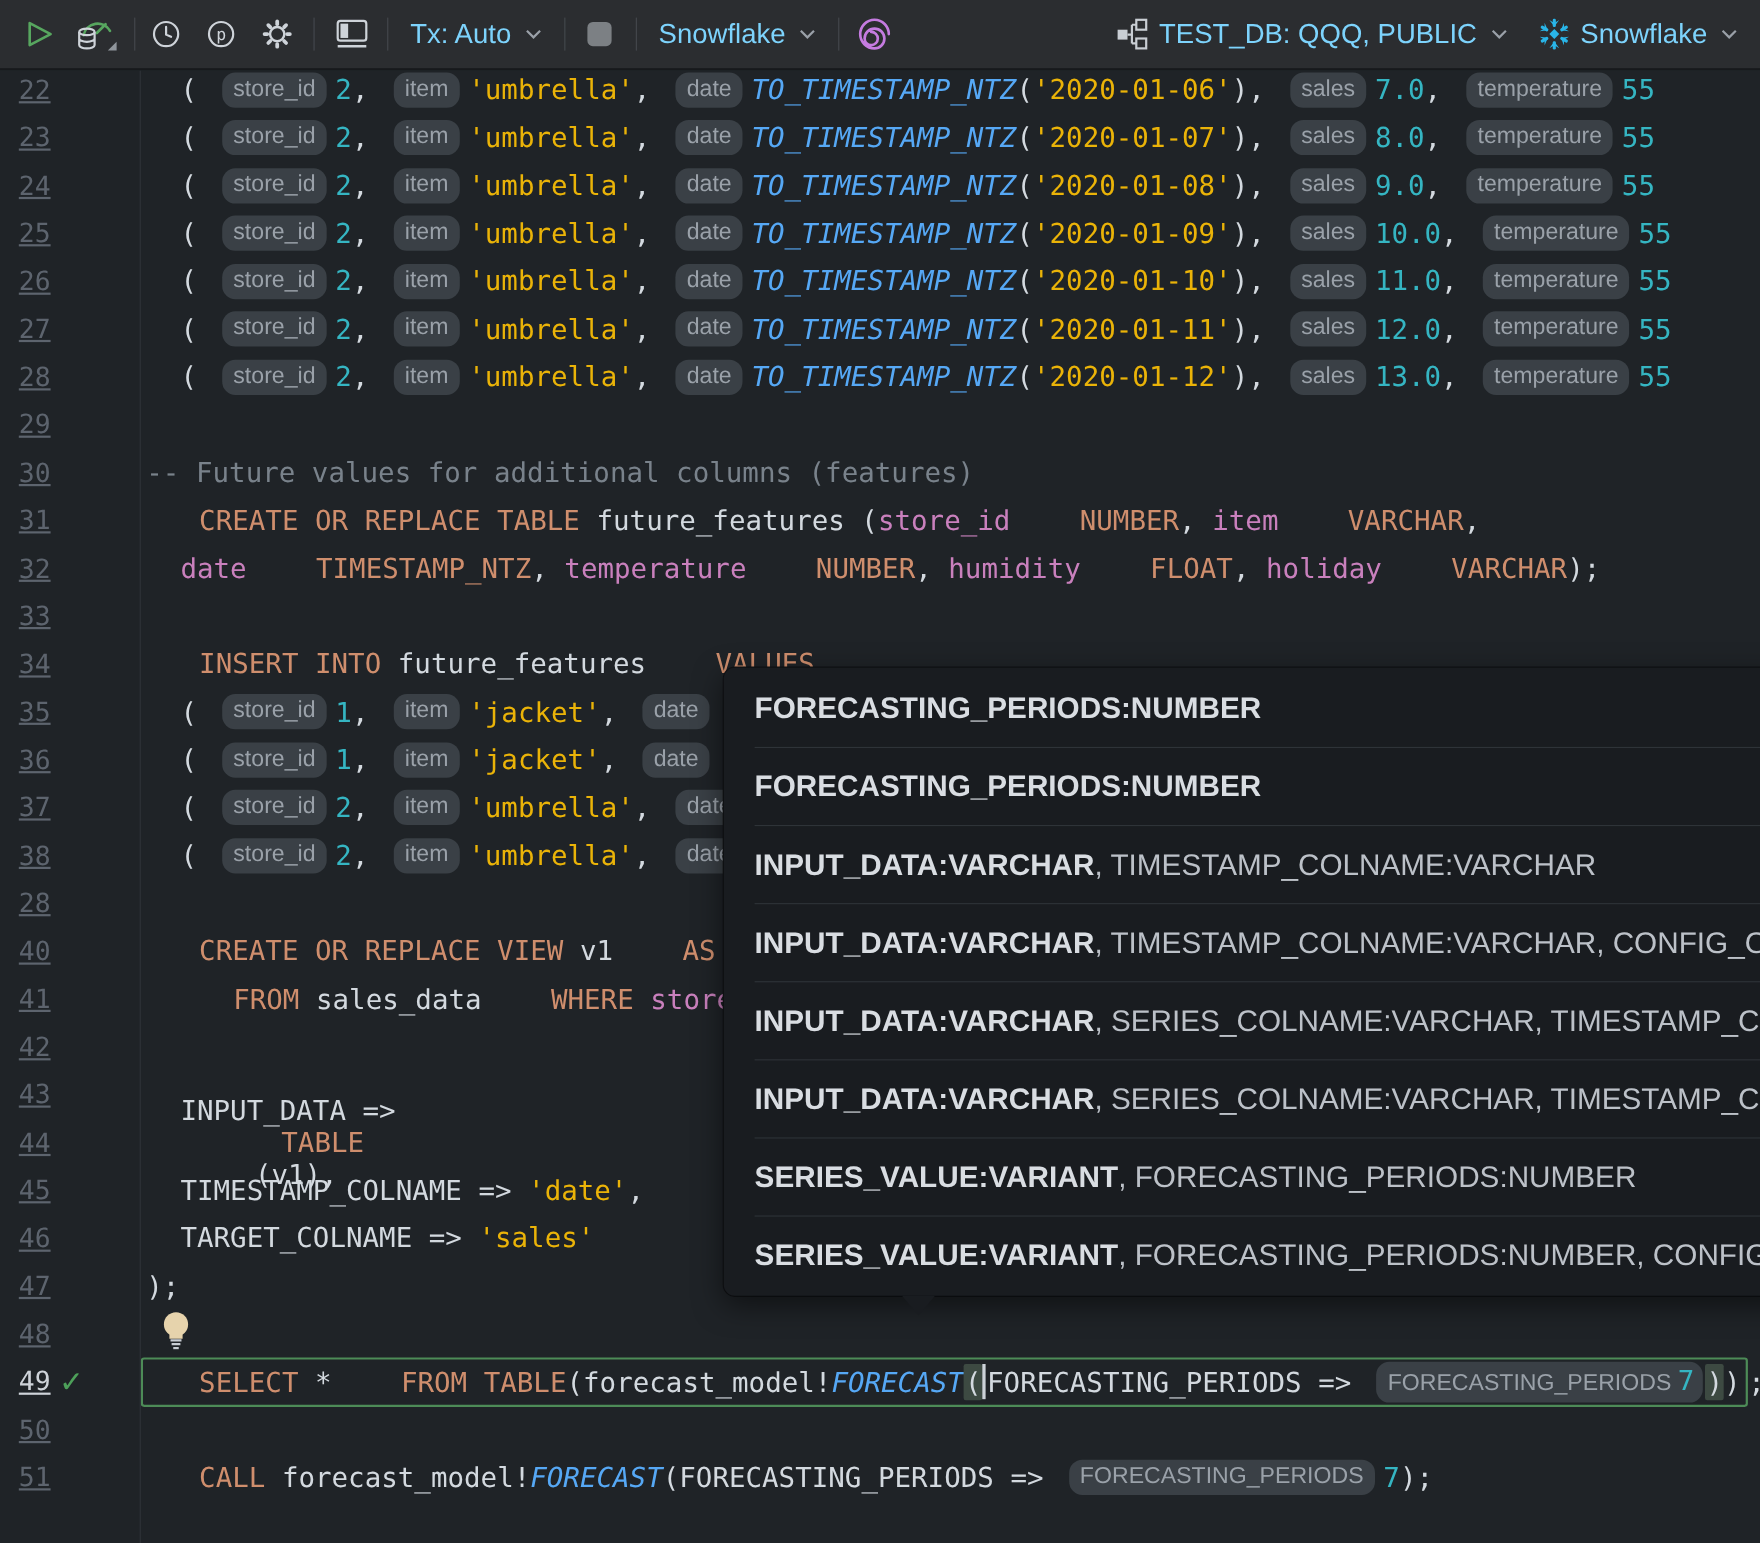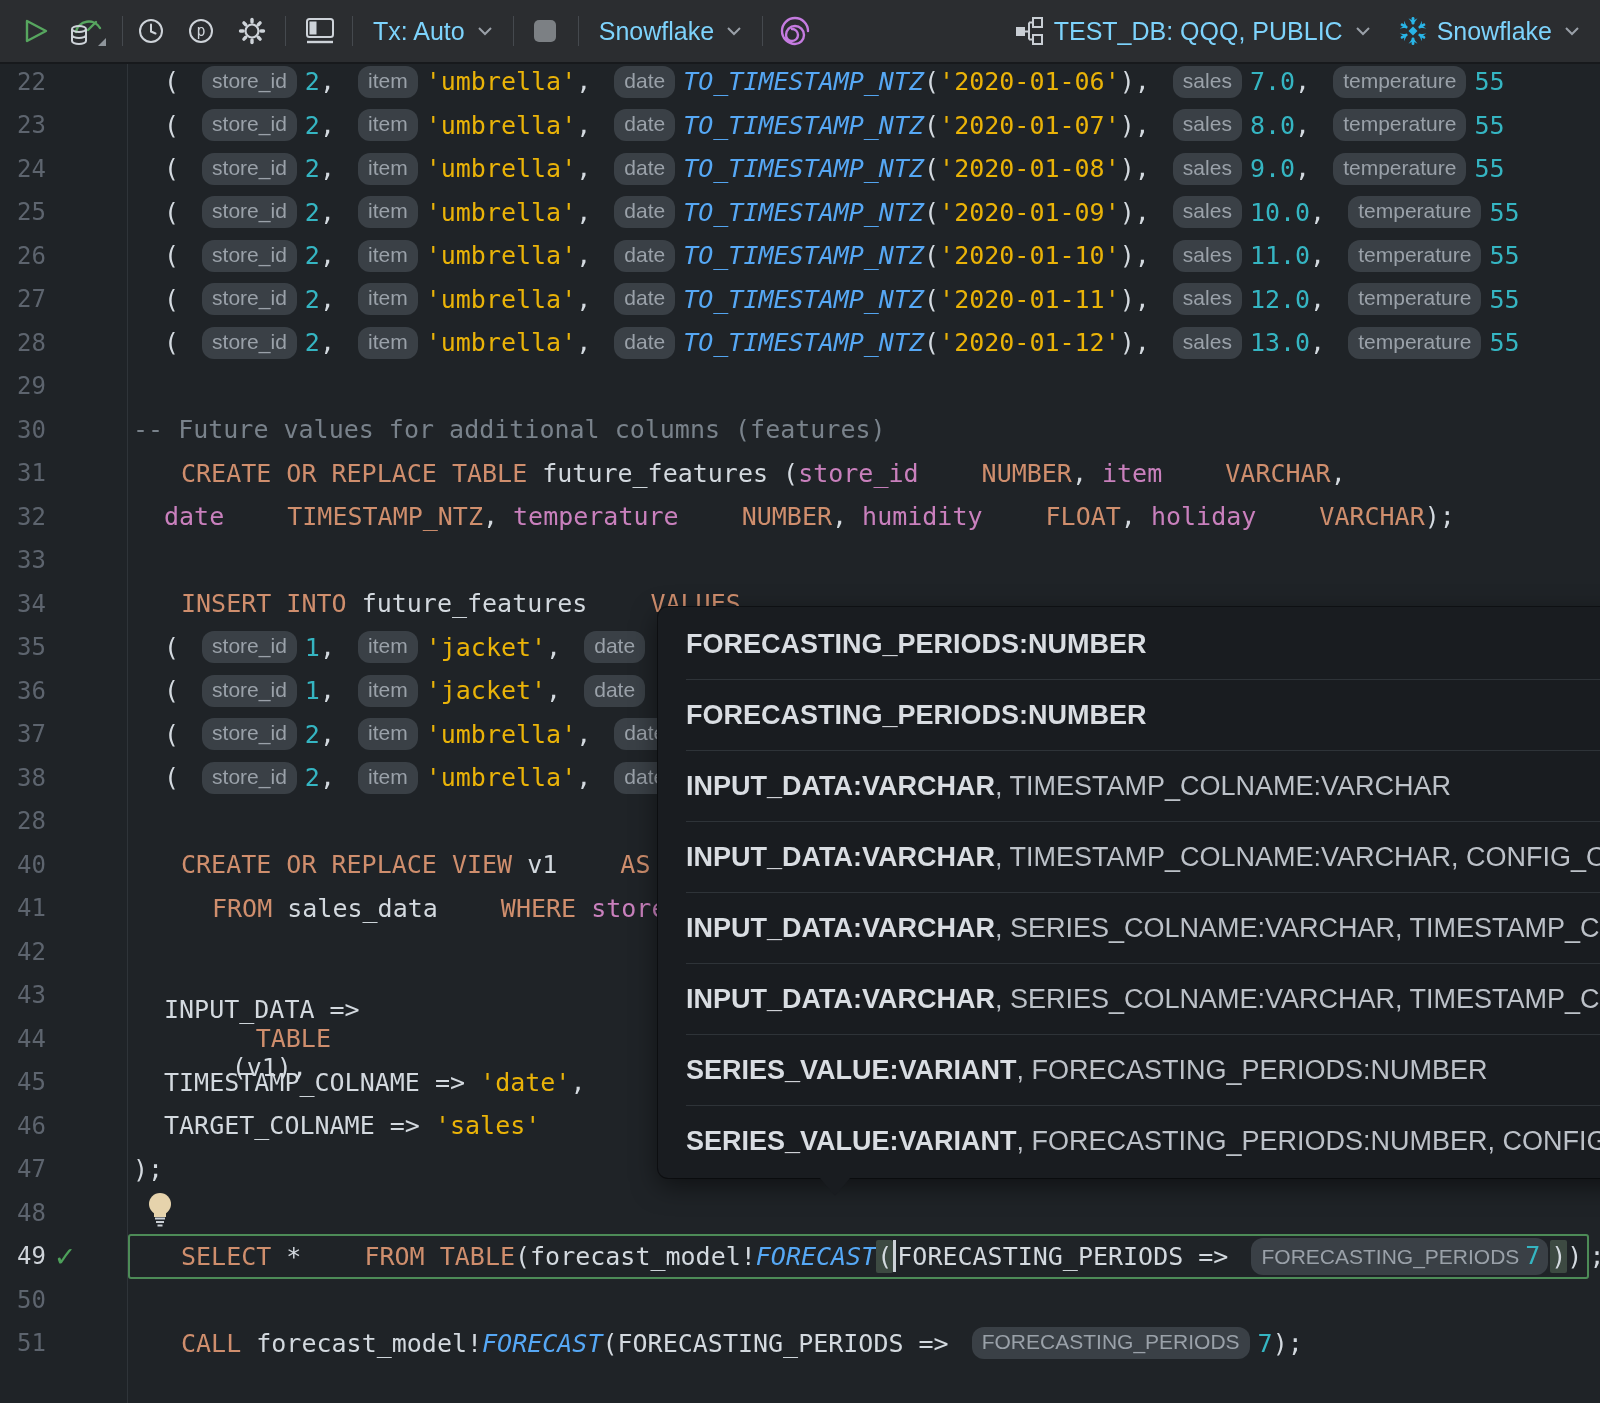--- a/index.html
+++ b/index.html
@@ -14,21 +14,21 @@
   .tb-label{color:#7dd3fc;font-size:25px;white-space:nowrap;}
   .chev{flex:0 0 auto;}
   .tb-right{margin-left:auto;display:flex;align-items:center;}
 
   
   .editor{position:absolute;left:0;top:64px;width:1600px;height:1339px;background:#1f2327;overflow:hidden;}
   .gutterline{position:absolute;left:127px;top:0;bottom:0;width:1px;background:#2f3439;z-index:1;}
   .lines{position:absolute;left:0;top:-4px;width:2300px;}
   .row{display:flex;align-items:center;height:43.5px;font-family:"DejaVu Sans Mono","Liberation Mono",monospace;
        font-size:25px;}
-  .lnum{flex:0 0 46px;text-align:right;color:#5d646e;font-size:24px;}
+  .lnum{flex:0 0 46px;text-align:right;color:#5d646e;font-size:24px;text-decoration:underline;}
   .row.cur .lnum{color:#ced3d9;}
   .lmark{flex:0 0 38px;text-align:center;color:#4da05a;font-size:27px;font-weight:bold;
          font-family:"DejaVu Sans",sans-serif;}
   .ltext{white-space:pre;padding-left:49px;display:flex;align-items:center;}
   .tok-p{color:#d3d9df;}
   .tok-k{color:#cf8e6d;margin-left:48px;}
   .tok-s{color:#eab308;}
   .tok-n{color:#35b5c2;}
   .tok-c{color:#c980bd;}
   .tok-m{color:#79828b;text-align:right;}

